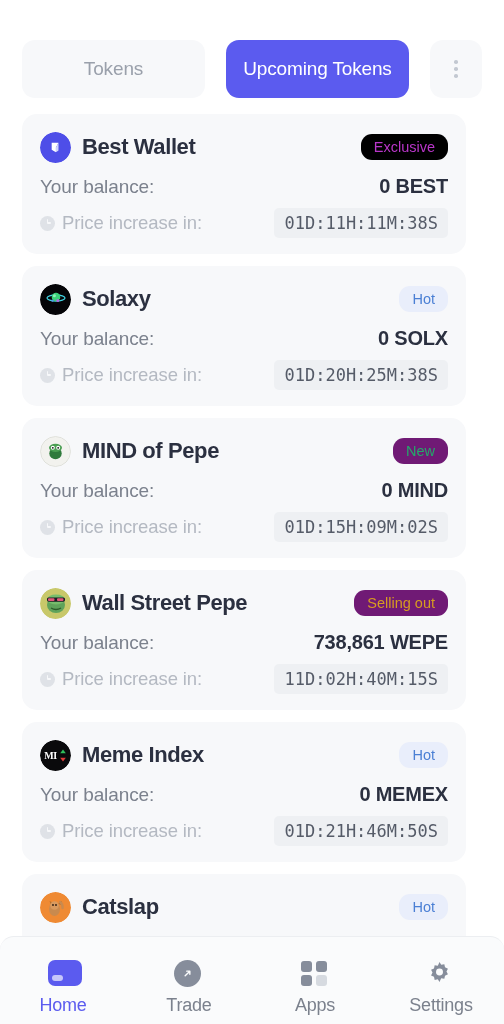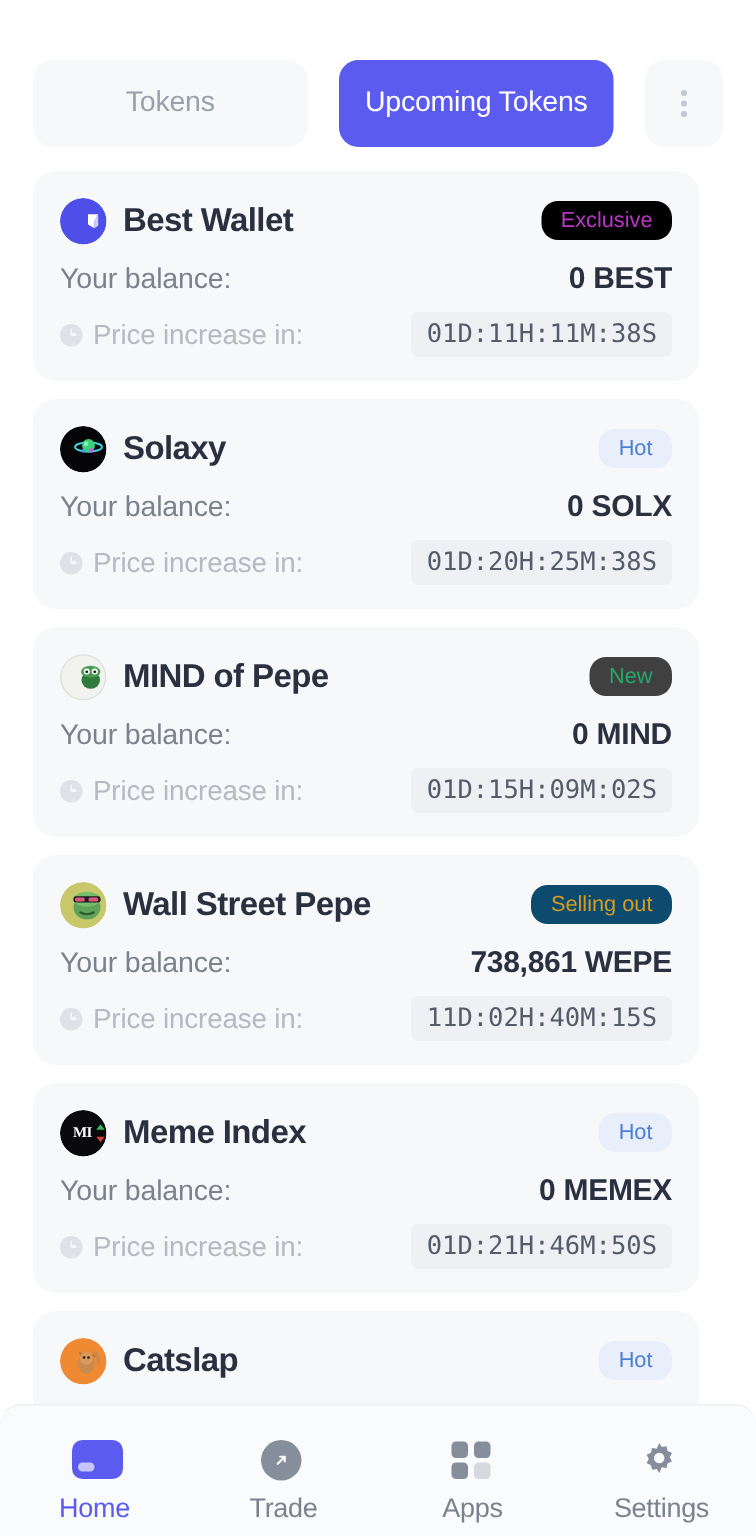--- a/index.html
+++ b/index.html
@@ -94,43 +94,43 @@
 
   .token-icon {
     width: 31px;
     height: 31px;
     border-radius: 50%;
     flex: 0 0 auto;
     position: relative;
     overflow: hidden;
     display: flex;
     align-items: center;
-    justify-content: flex-end;
+    justify-content: center;
   }
 
   .token-name {
     font-size: 22px;
     font-weight: bold;
     color: #2b3040;
     letter-spacing: -0.4px;
     white-space: nowrap;
   }
 
   .badge {
     margin-left: auto;
     font-size: 14.5px;
     padding: 5px 13px;
     border-radius: 11px;
     white-space: nowrap;
     line-height: 1.15;
   }
   .badge-exclusive { background: #000000; color: #b936c9; }
   .badge-hot       { background: #e9eefb; color: #4a7fd4; }
-  .badge-new       { background: #404040; color: #24a96a; }
-  .badge-selling   { background: #0c4a6e; color: #d79c21; }
+  .badge-new       { background: #701a75; color: #24a96a; }
+  .badge-selling   { background: #701a75; color: #d79c21; }
 
   .row-balance {
     display: flex;
     align-items: baseline;
     margin-top: 9px;
   }
   .label-balance {
     font-size: 19px;
     color: #7b818d;
     letter-spacing: -0.1px;

